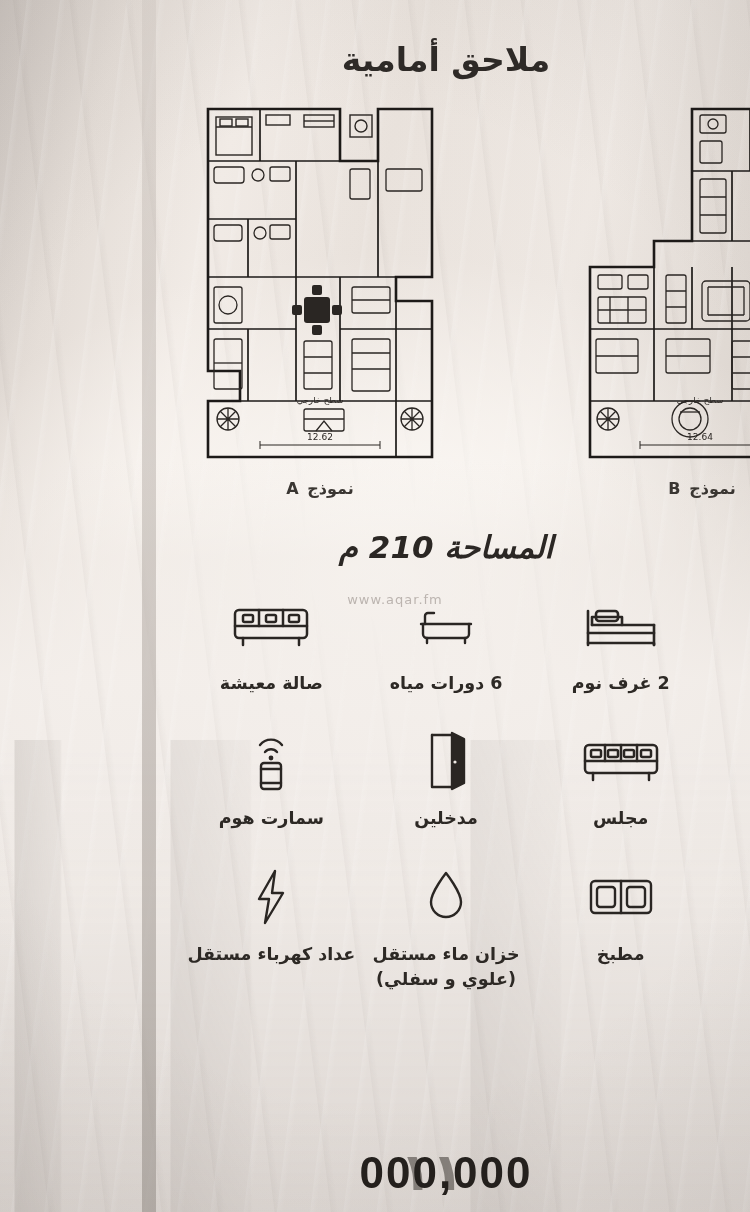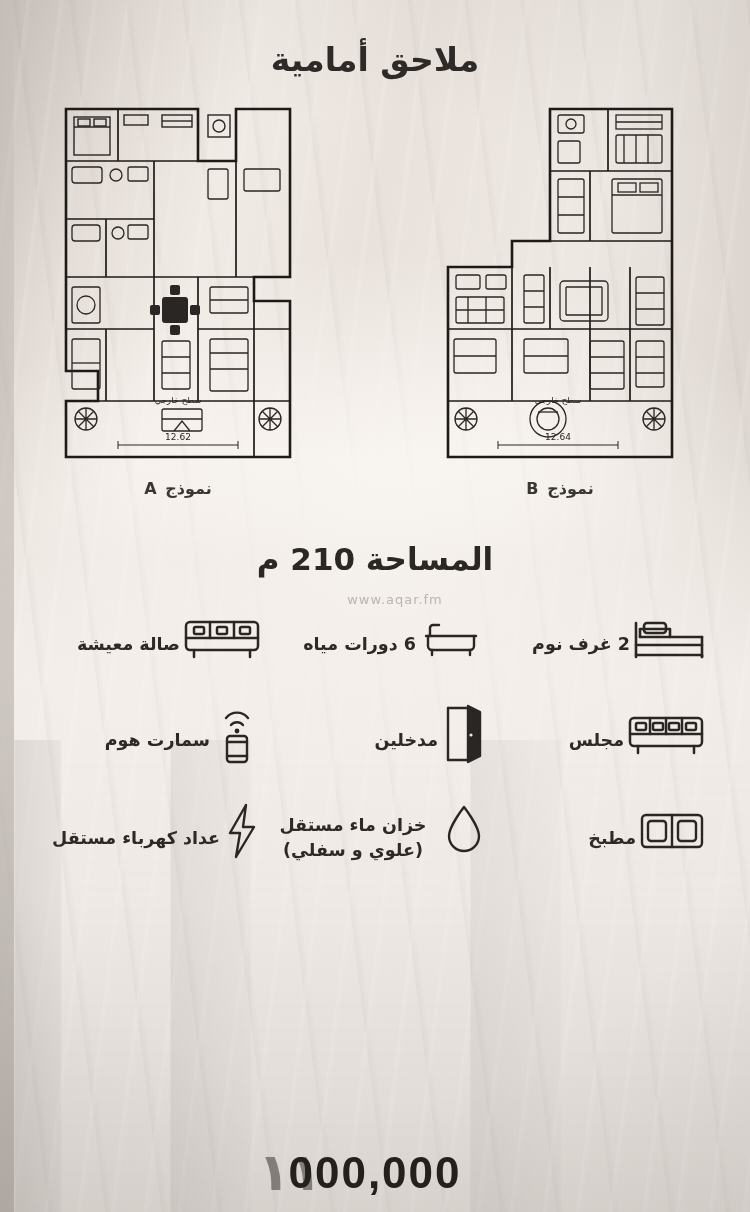--- a/index.html
+++ b/index.html
@@ -43,21 +43,21 @@
       linear-gradient(90deg, rgba(150,142,136,0) 0px, rgba(150,142,136,0) 14px, rgba(120,112,106,0.55) 15px, rgba(120,112,106,0.25) 60px, rgba(150,142,136,0) 62px),
       linear-gradient(90deg, rgba(0,0,0,0) 170px, rgba(110,102,97,0.35) 171px, rgba(110,102,97,0.12) 250px, rgba(0,0,0,0) 252px),
       linear-gradient(90deg, rgba(0,0,0,0) 470px, rgba(110,102,97,0.30) 471px, rgba(110,102,97,0.10) 560px, rgba(0,0,0,0) 562px),
       linear-gradient(180deg, rgba(245,240,236,0.0) 0%, rgba(210,203,197,0.5) 100%);
   }
   .bg-vignette {
     position: absolute; inset: 0; z-index: 2; pointer-events: none;
     background: radial-gradient(ellipse 760px 900px at 50% 50%, rgba(0,0,0,0) 55%, rgba(90,82,76,0.13) 100%);
   }
 
-  .page { position: relative; z-index: 3; width: 750px; height: 1212px; }
+  .page { position: relative; z-index: 3; width: 608px; height: 1212px; }
 
   
   .header-title {
     text-align: center;
     font-size: 33px;
     font-weight: 700;
     letter-spacing: 3px;
     color: #2e2a27;
     padding-top: 40px;
   }
@@ -83,21 +83,22 @@
     font-weight: 600;
   }
 
   
   .area-line {
     text-align: center;
     font-size: 31px;
     font-weight: 700;
     letter-spacing: 2px;
     color: #2b2724;
-    margin-top: 20px;
+    margin-top: 8px;
+    font-style: italic;
   }
   .watermark {
     position: absolute;
     top: 592px;
     left: 0; right: 0;
     text-align: center;
     font-size: 13px;
     letter-spacing: 1px;
     color: rgba(140,132,126,0.55);
     z-index: 4;
@@ -108,21 +109,21 @@
   
   .features {
     margin-top: 30px;
     display: grid;
     grid-template-columns: repeat(3, 1fr);
     row-gap: 34px;
     padding: 0 42px;
   }
   .feature {
     display: flex;
-    flex-direction: row;
+    flex-direction: column;
     align-items: center;
     justify-content: flex-start;
   }
   .feature-icon {
     height: 62px;
     display: flex;
     align-items: center;
     justify-content: center;
   }
   .feature-label {

